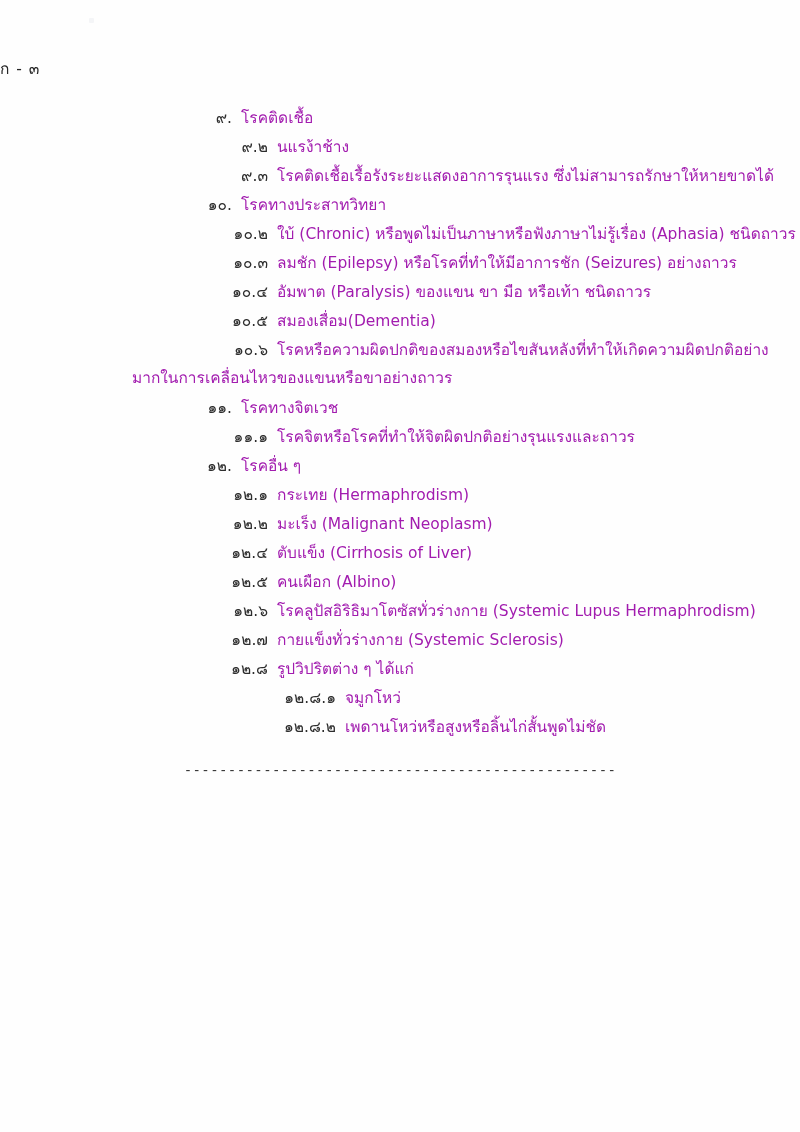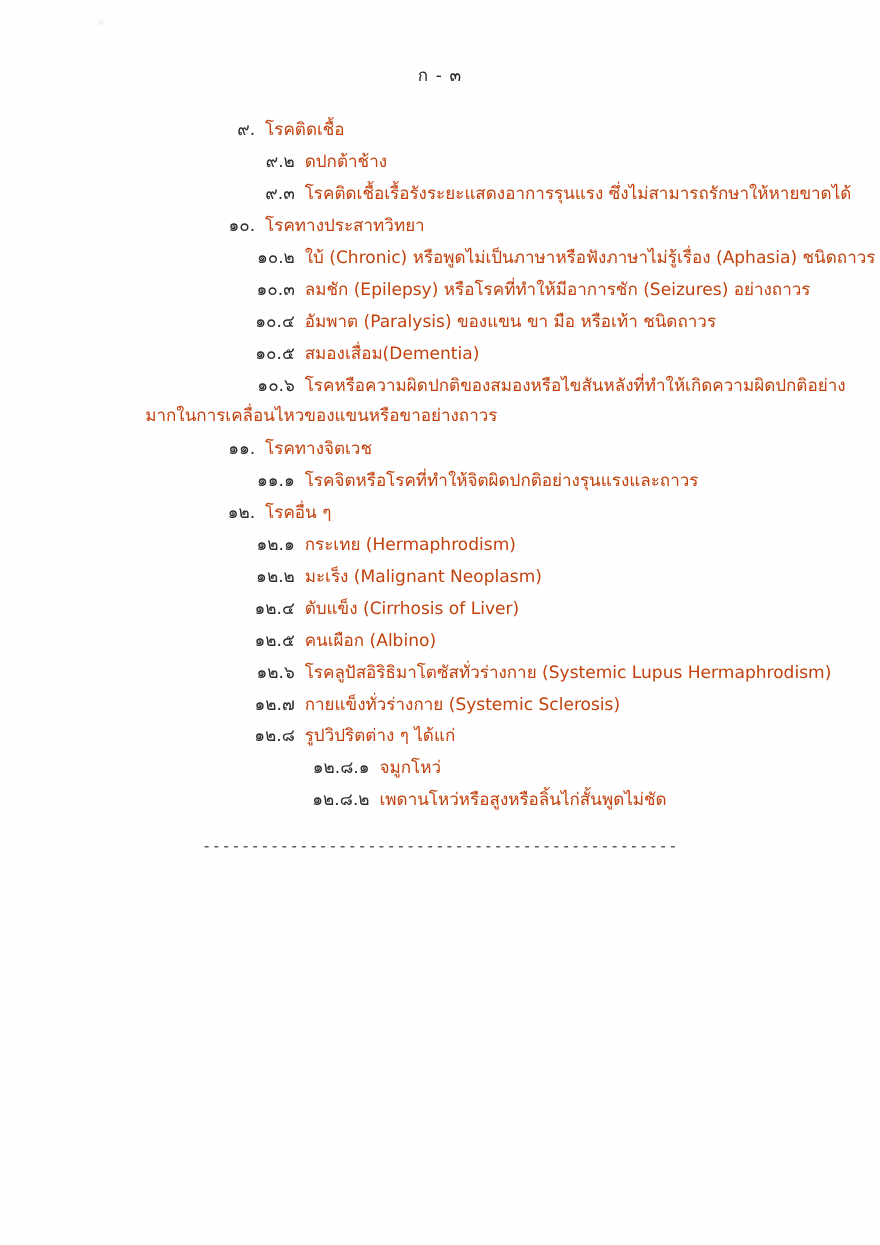--- a/index.html
+++ b/index.html
@@ -24,21 +24,21 @@
     width: 5px; height: 5px;
     background: #f4f5f7;
     border-radius: 1px;
   }
 
   .page-header {
     position: absolute;
     top: 56px;
     left: 0;
     width: 800px;
-    text-align: center;
+    text-align: left;
     font-size: 15.5px;
     letter-spacing: 1px;
     color: #262626;
   }
 
   .content {
     position: absolute;
     left: 0;
     top: 104px;
     width: 800px;
@@ -53,21 +53,21 @@
     white-space: nowrap;
   }
 
   .num {
     position: absolute;
     text-align: right;
     color: #2d2d2d;
   }
   .txt {
     position: absolute;
-    color: #c2410c;
+    color: #a21caf;
   }
 
   
   .lv1 .num { left: 160px; width: 72px; }
   .lv1 .txt { left: 241px; }
 
   
   .lv2 .num { left: 180px; width: 88px; }
   .lv2 .txt { left: 277px; }
 
@@ -100,21 +100,21 @@
   <div class="page-header">ก - ๓</div>
 
   <div class="content">
 
     <div class="line lv1">
       <span class="num">๙.</span>
       <span class="txt">โรคติดเชื้อ</span>
     </div>
     <div class="line lv2">
       <span class="num">๙.๒</span>
-      <span class="txt">ดปกต้าช้าง</span>
+      <span class="txt">นแรง้าช้าง</span>
     </div>
     <div class="line lv2">
       <span class="num">๙.๓</span>
       <span class="txt">โรคติดเชื้อเรื้อรังระยะแสดงอาการรุนแรง ซึ่งไม่สามารถรักษาให้หายขาดได้</span>
     </div>
 
     <div class="line lv1">
       <span class="num">๑๐.</span>
       <span class="txt">โรคทางประสาทวิทยา</span>
     </div>

